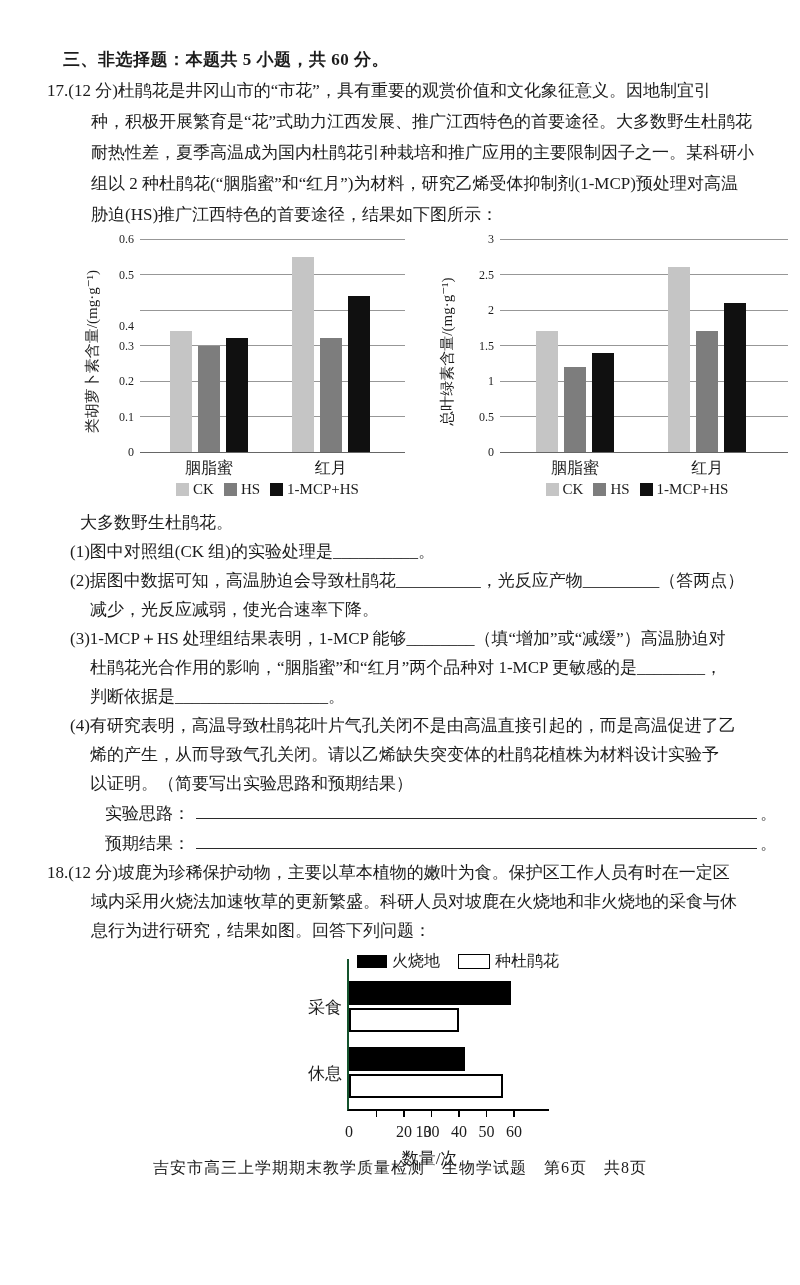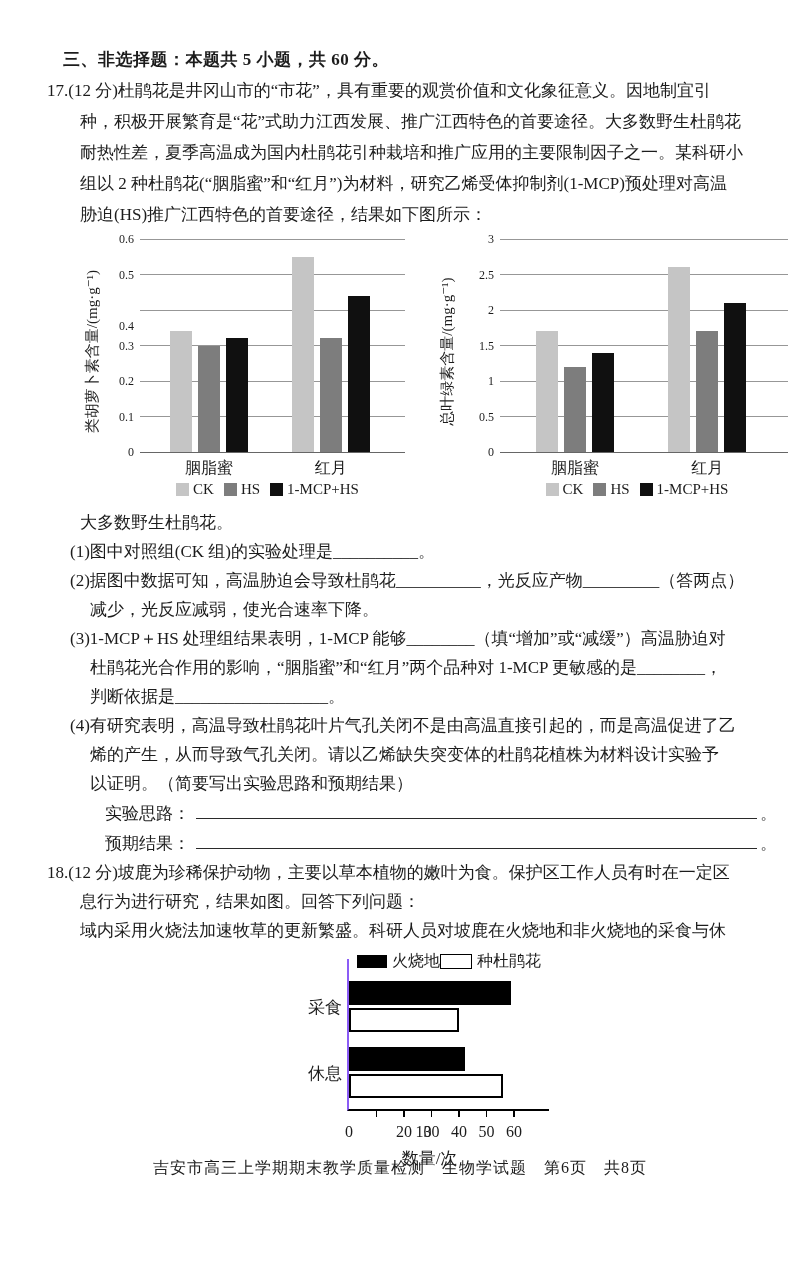--- a/index.html
+++ b/index.html
@@ -1,21 +1,21 @@
 <!DOCTYPE html>
 <html><head>
 <meta charset="utf-8">
 <style>
   html,body{margin:0;padding:0;background:#e8e8e8;}
   .page{position:relative;width:800px;height:1285px;background:#ffffff;margin:0 auto;
         font-family:"Liberation Serif","DejaVu Serif",serif;color:#1c1c1c;overflow:hidden;}
   .text-col{position:absolute;left:47px;top:44px;width:730px;font-size:17px;}
   .hline{font-weight:bold;line-height:31px;margin-left:16px;letter-spacing:.5px;}
   .qline{line-height:31px;}
-  .cont{margin-left:33px;}
+  .cont{margin-left:44px;}
   .bline{line-height:29px;}
   .prompt{margin-left:33px;}
   .sub{margin-left:23px;}
   .subcont{margin-left:43px;}
   .labelline{margin-left:58px;display:flex;align-items:baseline;line-height:29px;}
   .blank-fill{flex:1;border-bottom:1.5px solid #2a2a2a;height:20px;margin:0 3px 0 6px;}
   .charts-row{position:relative;height:278px;}
   
   .vchart{position:absolute;top:0;height:278px;}
   .vchart-a{left:18px;width:345px;}
@@ -32,27 +32,27 @@
   .vbar{position:absolute;bottom:0;}
   .vcat{position:absolute;top:228px;width:90px;text-align:center;font-size:16px;}
   .vc-legend{position:absolute;top:251px;left:60px;right:0;display:flex;justify-content:center;
              gap:10px;font-size:15px;align-items:center;}
   .lg-item{display:flex;align-items:center;gap:4px;}
   .lg-sw{width:13px;height:13px;}
   .lg-tx{white-space:nowrap;}
   
   .hchart-wrap{position:relative;height:220px;}
   .hchart{position:absolute;left:255px;top:6px;width:280px;height:214px;font-size:16px;}
-  .hc-legend{position:absolute;left:55px;top:0;display:flex;}
+  .hc-legend{position:absolute;left:55px;top:0;display:flex;gap:18px;}
   .hlg-sw{width:30px;height:13px;}
   .hlg-sw.filled{background:#000;}
   .hlg-sw.outlined{background:#fff;border:1.5px solid #000;}
   .hlg-item{display:flex;align-items:center;gap:5px;}
   .hc-plot{position:absolute;left:45px;top:8px;width:200px;height:150px;
-           border-left:2px solid #8b5cf6;border-bottom:2px solid #000;}
+           border-left:2px solid #14532d;border-bottom:2px solid #000;}
   .hbar{position:absolute;left:0;height:24px;background:#000;}
   .hbar.outlined{background:#fff;border:2px solid #000;box-sizing:border-box;}
   .hcat{position:absolute;left:-49px;width:42px;text-align:right;font-size:17px;}
   .htick{position:absolute;bottom:-8px;width:1.5px;height:6px;background:#000;}
   .hticklabel{position:absolute;bottom:-32px;width:30px;margin-left:-15px;text-align:center;font-size:16px;}
   .hc-xlabel{position:absolute;left:45px;top:196px;width:165px;text-align:center;font-size:17px;}
   .footer{position:absolute;left:0;right:0;top:1158px;text-align:center;font-size:16px;letter-spacing:1px;}
 </style>
 </head>
 <body>
@@ -167,22 +167,22 @@
       <span class="blank-fill"></span>
       <span>。</span>
     </div>
     <div class="labelline">
       <span>预期结果：</span>
       <span class="blank-fill"></span>
       <span>。</span>
     </div>
 
     <div class="bline">18.(12 分)坡鹿为珍稀保护动物，主要以草本植物的嫩叶为食。保护区工作人员有时在一定区</div>
+    <div class="bline cont">域内采用火烧法加速牧草的更新繁盛。科研人员对坡鹿在火烧地和非火烧地的采食与休</div>
     <div class="bline cont">息行为进行研究，结果如图。回答下列问题：</div>
-    <div class="bline cont">域内采用火烧法加速牧草的更新繁盛。科研人员对坡鹿在火烧地和非火烧地的采食与休</div>
 
     <div class="hchart-wrap">
       <div class="hchart">
         <div class="hc-legend">
             <div class="hlg-item">
               <div class="hlg-sw filled"></div>
               <div class="lg-tx">火烧地</div>
             </div>
             <div class="hlg-item">
               <div class="hlg-sw outlined"></div>

